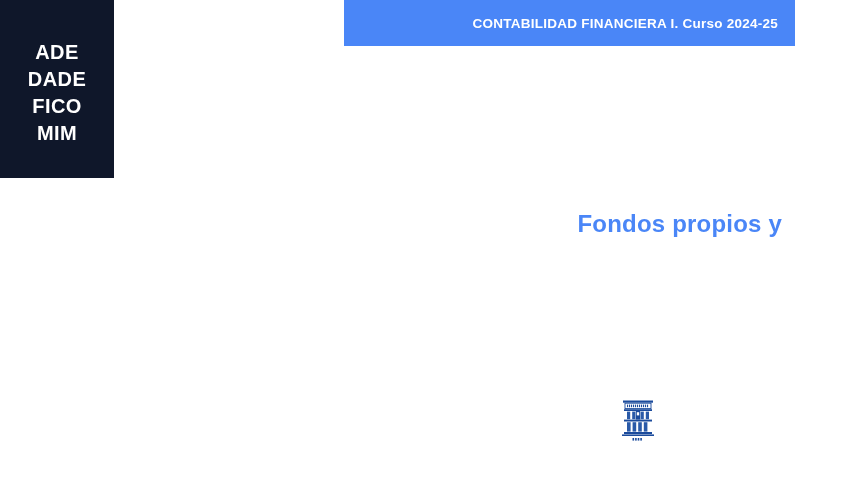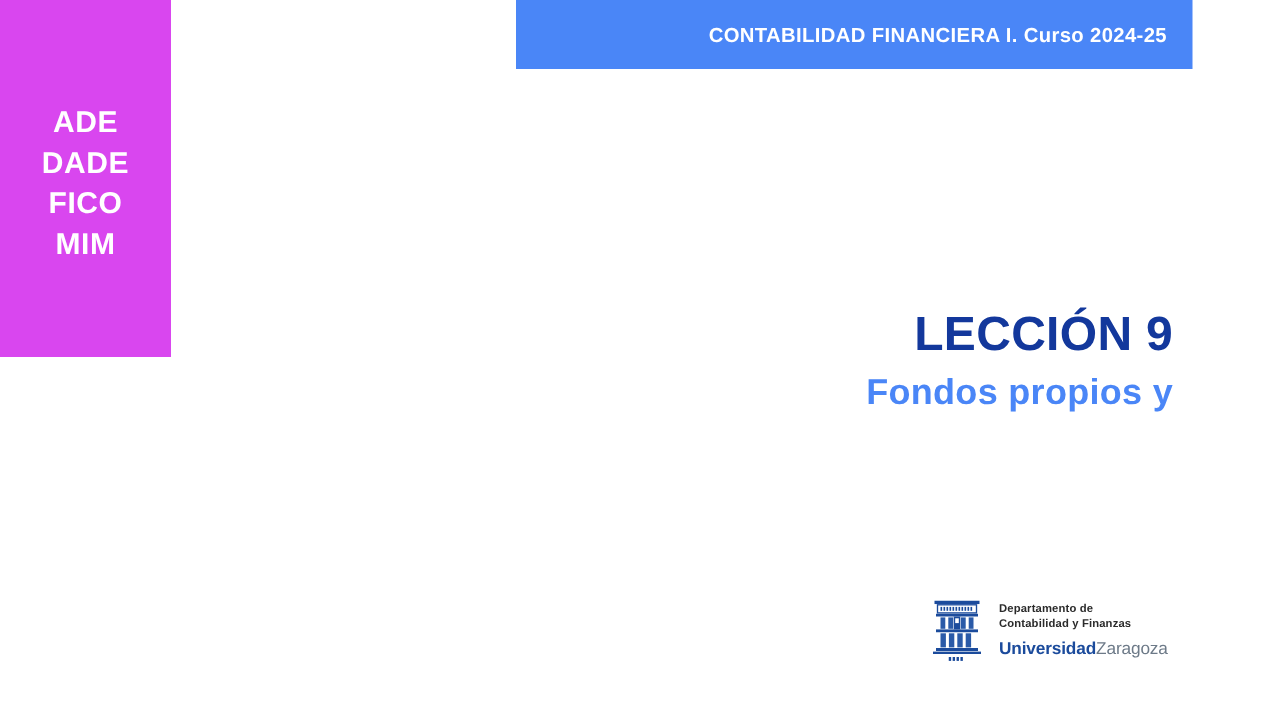--- a/index.html
+++ b/index.html
@@ -18,22 +18,22 @@
     background: #ffffff;
     overflow: hidden;
   }
 
   
   #sidebar-block {
     position: absolute;
     left: 0;
     top: 0;
     width: 114px;
-    height: 238px;
-    background: #d946ef;
+    height: 178px;
+    background: #0f172a;
     display: flex;
     flex-direction: column;
     align-items: center;
     justify-content: center;
     padding-top: 8px;
     box-sizing: border-box;
   }
   .sidebar-line {
     color: #ffffff;
     font-size: 20px;
@@ -147,21 +147,20 @@
     <span class="sidebar-line">DADE</span>
     <span class="sidebar-line">FICO</span>
     <span class="sidebar-line">MIM</span>
   </div>
 
   <div id="header-banner">
     <span id="header-banner-text">CONTABILIDAD FINANCIERA I. Curso 2024-25</span>
   </div>
 
   <div id="title-block">
-    <span id="lesson-number">LECCIÓN 9</span>
     <span class="title-line">Fondos propios y</span>
   </div>
 
   <div id="logo">
     <svg id="logo-emblem" viewBox="0 0 36 46" aria-hidden="true">
 
       <rect x="3" y="2.5" width="30" height="2.2" fill="#1b4b9c"></rect>
 
       <rect x="5" y="5.2" width="26" height="5.4" fill="#ffffff" stroke="#1b4b9c" stroke-width="0.9"></rect>
       <g fill="#1b4b9c">
@@ -202,22 +201,15 @@
       <rect x="4" y="34.0" width="28" height="2.0" fill="#1b4b9c"></rect>
       <rect x="2" y="36.4" width="32" height="1.6" fill="#1b4b9c"></rect>
 
       <g fill="#1b4b9c">
         <rect x="12.5" y="40.0" width="1.6" height="2.6"></rect>
         <rect x="15.1" y="40.0" width="1.6" height="2.6"></rect>
         <rect x="17.7" y="40.0" width="1.6" height="2.6"></rect>
         <rect x="20.3" y="40.0" width="1.6" height="2.6"></rect>
       </g>
     </svg>
-    <div id="logo-text">
-      <span class="logo-dept-line">Departamento de</span>
-      <span class="logo-dept-line">Contabilidad y Finanzas</span>
-      <div id="logo-uni-row">
-        <span id="logo-uni-strong">Universidad</span><span id="logo-uni-light">Zaragoza</span>
-      </div>
-    </div>
   </div>
 
 </div>
 
 </body></html>

